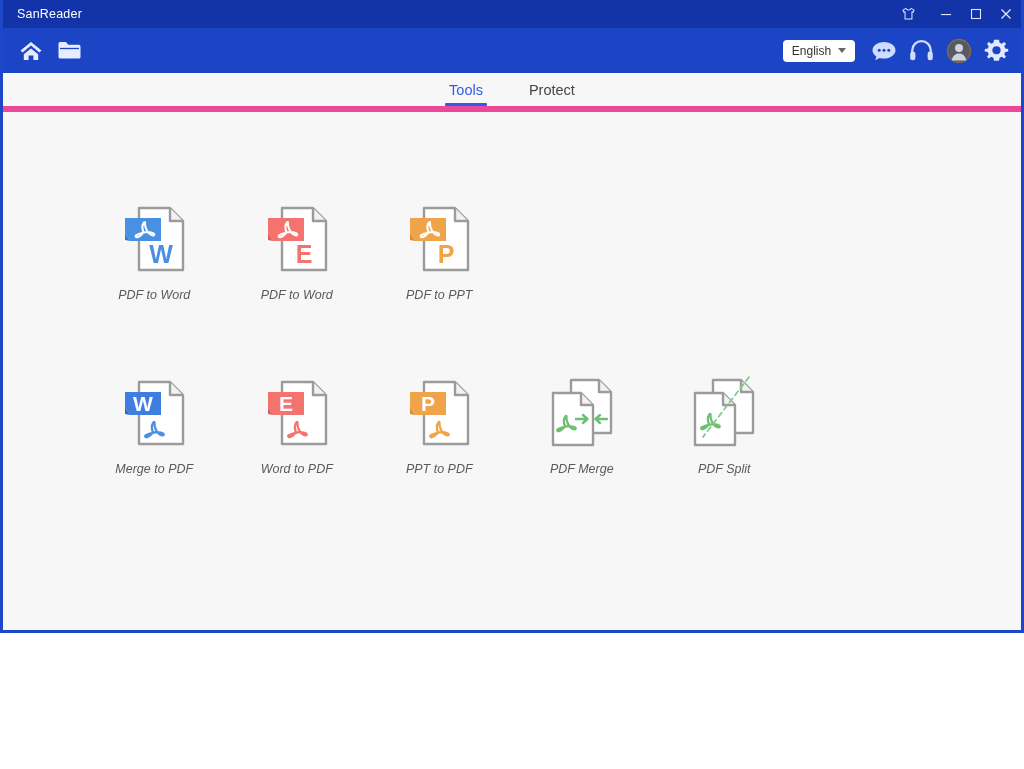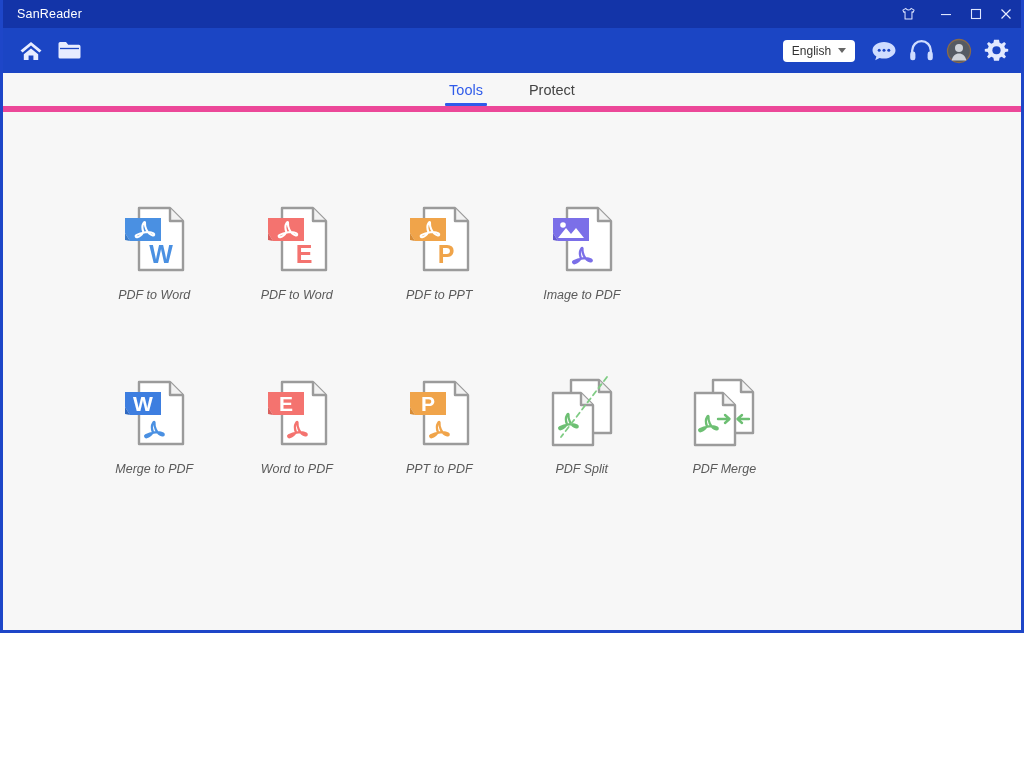--- a/index.html
+++ b/index.html
@@ -320,36 +320,20 @@
               <path d="M26.5 22 C25 24.6 25.2 28 26.4 31 C25 33.5 23 35.6 20.2 36.2 C18.8 36.5 18 35 19.3 34.2
                        C21.7 32.8 25 31.8 28.4 31.3 C31.5 30.8 34.6 31.2 36.5 32.4 C37.8 33.2 37.2 34.7 35.8 34.4
                        C33.3 33.8 30.8 31.4 29.3 28.4 C28.3 26.3 27.8 23.8 28 22 C28.1 20.6 27.2 20.7 26.5 22 Z" fill="none" stroke="#ffffff" stroke-width="2.1" stroke-linejoin="round"></path>
               <text x="44" y="62" font-family="Liberation Sans, sans-serif" font-size="25" font-weight="bold" fill="#f0a44a" text-anchor="middle">P</text>
             </svg>
           </div>
           <div class="tool-label">PDF to PPT</div>
         </div>
 
 
-        <div class="tool-card">
-          <div class="icon-box">
-            <svg width="74" height="76" viewBox="0 0 74 76">
-              <path d="M22 7 L53 7 L66 20 L66 69 L22 69 Z" fill="#ffffff" stroke="#9b9b9b" stroke-width="2.4" stroke-linejoin="round"></path>
-              <path d="M53 7 L53 20 L66 20" fill="#f2f2f2" stroke="#9b9b9b" stroke-width="2.4" stroke-linejoin="round"></path>
-              <path d="M8 32 L8 17 L44 17 L44 40 L13 40 Z" fill="#7b6fe8"></path>
-              <path d="M8 32 L8 39 L13 40 Z" fill="#6458d0"></path>
-              <circle cx="18" cy="24" r="2.8" fill="#ffffff"></circle>
-              <path d="M13 37 L21 27 L26 33 L31 27 L39 37 Z" fill="#ffffff"></path>
-              <path d="M36 48 C34.5 50.6 34.7 54 35.9 57 C34.5 59.5 32.5 61.6 29.7 62.2 C28.3 62.5 27.5 61 28.8 60.2
-                       C31.2 58.8 34.5 57.8 37.9 57.3 C41 56.8 44.1 57.2 46 58.4 C47.3 59.2 46.7 60.7 45.3 60.4
-                       C42.8 59.8 40.3 57.4 38.8 54.4 C37.8 52.3 37.3 49.8 37.5 48 C37.6 46.6 36.7 46.7 36 48 Z" fill="none" stroke="#7b6fe8" stroke-width="2.3" stroke-linejoin="round"></path>
-            </svg>
-          </div>
-          <div class="tool-label">Image to PDF</div>
-        </div>
       </div>
 
       <div class="grid-row">
 
         <div class="tool-card">
           <div class="icon-box">
             <svg width="74" height="76" viewBox="0 0 74 76">
               <path d="M22 7 L53 7 L66 20 L66 69 L22 69 Z" fill="#ffffff" stroke="#9b9b9b" stroke-width="2.4" stroke-linejoin="round"></path>
               <path d="M53 7 L53 20 L66 20" fill="#f2f2f2" stroke="#9b9b9b" stroke-width="2.4" stroke-linejoin="round"></path>
               <path d="M8 32 L8 17 L44 17 L44 40 L13 40 Z" fill="#3d7ee0"></path>
@@ -386,54 +370,54 @@
               <path d="M53 7 L53 20 L66 20" fill="#f2f2f2" stroke="#9b9b9b" stroke-width="2.4" stroke-linejoin="round"></path>
               <path d="M8 32 L8 17 L44 17 L44 40 L13 40 Z" fill="#f0a44a"></path>
               <path d="M8 32 L8 39 L13 40 Z" fill="#d78c36"></path>
               <text x="26" y="36" font-family="Liberation Sans, sans-serif" font-size="21" font-weight="bold" fill="#ffffff" text-anchor="middle">P</text>
               <path d="M36 48 C34.5 50.6 34.7 54 35.9 57 C34.5 59.5 32.5 61.6 29.7 62.2 C28.3 62.5 27.5 61 28.8 60.2
                        C31.2 58.8 34.5 57.8 37.9 57.3 C41 56.8 44.1 57.2 46 58.4 C47.3 59.2 46.7 60.7 45.3 60.4
                        C42.8 59.8 40.3 57.4 38.8 54.4 C37.8 52.3 37.3 49.8 37.5 48 C37.6 46.6 36.7 46.7 36 48 Z" fill="none" stroke="#f0a44a" stroke-width="2.3" stroke-linejoin="round"></path>
             </svg>
           </div>
           <div class="tool-label">PPT to PDF</div>
-        </div>
-
-        <div class="tool-card">
-          <div class="icon-box">
-            <svg width="74" height="76" viewBox="0 0 74 76">
-              <path d="M26 5 L54 5 L66 17 L66 58 L26 58 Z" fill="#ffffff" stroke="#9b9b9b" stroke-width="2.4" stroke-linejoin="round"></path>
-              <path d="M54 5 L54 17 L66 17" fill="#f2f2f2" stroke="#9b9b9b" stroke-width="2.4" stroke-linejoin="round"></path>
-              <path d="M8 18 L36 18 L48 30 L48 70 L8 70 Z" fill="#ffffff" stroke="#9b9b9b" stroke-width="2.4" stroke-linejoin="round"></path>
-              <path d="M36 18 L36 30 L48 30" fill="#f2f2f2" stroke="#9b9b9b" stroke-width="2.4" stroke-linejoin="round"></path>
-              <path d="M22 40 C20.5 42.6 20.7 46 21.9 49 C20.5 51.5 18.5 53.6 15.7 54.2 C14.3 54.5 13.5 53 14.8 52.2
-                       C17.2 50.8 20.5 49.8 23.9 49.3 C27 48.8 30.1 49.2 32 50.4 C33.3 51.2 32.7 52.7 31.3 52.4
-                       C28.8 51.8 26.3 49.4 24.8 46.4 C23.8 44.3 23.3 41.8 23.5 40 C23.6 38.6 22.7 38.7 22 40 Z" fill="none" stroke="#6dbf73" stroke-width="2.3" stroke-linejoin="round"></path>
-              <path d="M62 2 L16 62" stroke="#7fcc84" stroke-width="1.8" stroke-dasharray="5 4" stroke-linecap="round"></path>
-            </svg>
-          </div>
-          <div class="tool-label">PDF Split</div>
         </div>
 
         <div class="tool-card">
           <div class="icon-box">
             <svg width="74" height="76" viewBox="0 0 74 76">
               <path d="M26 5 L54 5 L66 17 L66 58 L26 58 Z" fill="#ffffff" stroke="#9b9b9b" stroke-width="2.4" stroke-linejoin="round"></path>
               <path d="M54 5 L54 17 L66 17" fill="#f2f2f2" stroke="#9b9b9b" stroke-width="2.4" stroke-linejoin="round"></path>
               <path d="M8 18 L36 18 L48 30 L48 70 L8 70 Z" fill="#ffffff" stroke="#9b9b9b" stroke-width="2.4" stroke-linejoin="round"></path>
               <path d="M36 18 L36 30 L48 30" fill="#f2f2f2" stroke="#9b9b9b" stroke-width="2.4" stroke-linejoin="round"></path>
               <path d="M20 42 C18.5 44.6 18.7 48 19.9 51 C18.5 53.5 16.5 55.6 13.7 56.2 C12.3 56.5 11.5 55 12.8 54.2
                        C15.2 52.8 18.5 51.8 21.9 51.3 C25 50.8 28.1 51.2 30 52.4 C31.3 53.2 30.7 54.7 29.3 54.4
                        C26.8 53.8 24.3 51.4 22.8 48.4 C21.8 46.3 21.3 43.8 21.5 42 C21.6 40.6 20.7 40.7 20 42 Z" fill="none" stroke="#6dbf73" stroke-width="2.3" stroke-linejoin="round"></path>
               <path d="M31 44 L42 44 M38 40 L42.5 44 L38 48" stroke="#6dbf73" stroke-width="2.4" fill="none" stroke-linecap="round" stroke-linejoin="round"></path>
               <path d="M62 44 L51 44 M55 40 L50.5 44 L55 48" stroke="#6dbf73" stroke-width="2.4" fill="none" stroke-linecap="round" stroke-linejoin="round"></path>
             </svg>
           </div>
           <div class="tool-label">PDF Merge</div>
         </div>
+
+        <div class="tool-card">
+          <div class="icon-box">
+            <svg width="74" height="76" viewBox="0 0 74 76">
+              <path d="M26 5 L54 5 L66 17 L66 58 L26 58 Z" fill="#ffffff" stroke="#9b9b9b" stroke-width="2.4" stroke-linejoin="round"></path>
+              <path d="M54 5 L54 17 L66 17" fill="#f2f2f2" stroke="#9b9b9b" stroke-width="2.4" stroke-linejoin="round"></path>
+              <path d="M8 18 L36 18 L48 30 L48 70 L8 70 Z" fill="#ffffff" stroke="#9b9b9b" stroke-width="2.4" stroke-linejoin="round"></path>
+              <path d="M36 18 L36 30 L48 30" fill="#f2f2f2" stroke="#9b9b9b" stroke-width="2.4" stroke-linejoin="round"></path>
+              <path d="M22 40 C20.5 42.6 20.7 46 21.9 49 C20.5 51.5 18.5 53.6 15.7 54.2 C14.3 54.5 13.5 53 14.8 52.2
+                       C17.2 50.8 20.5 49.8 23.9 49.3 C27 48.8 30.1 49.2 32 50.4 C33.3 51.2 32.7 52.7 31.3 52.4
+                       C28.8 51.8 26.3 49.4 24.8 46.4 C23.8 44.3 23.3 41.8 23.5 40 C23.6 38.6 22.7 38.7 22 40 Z" fill="none" stroke="#6dbf73" stroke-width="2.3" stroke-linejoin="round"></path>
+              <path d="M62 2 L16 62" stroke="#7fcc84" stroke-width="1.8" stroke-dasharray="5 4" stroke-linecap="round"></path>
+            </svg>
+          </div>
+          <div class="tool-label">PDF Split</div>
+        </div>
       </div>
 
       <div class="grid-row">
 
 
       </div>
 
     </div>
   </div>
 </div>

